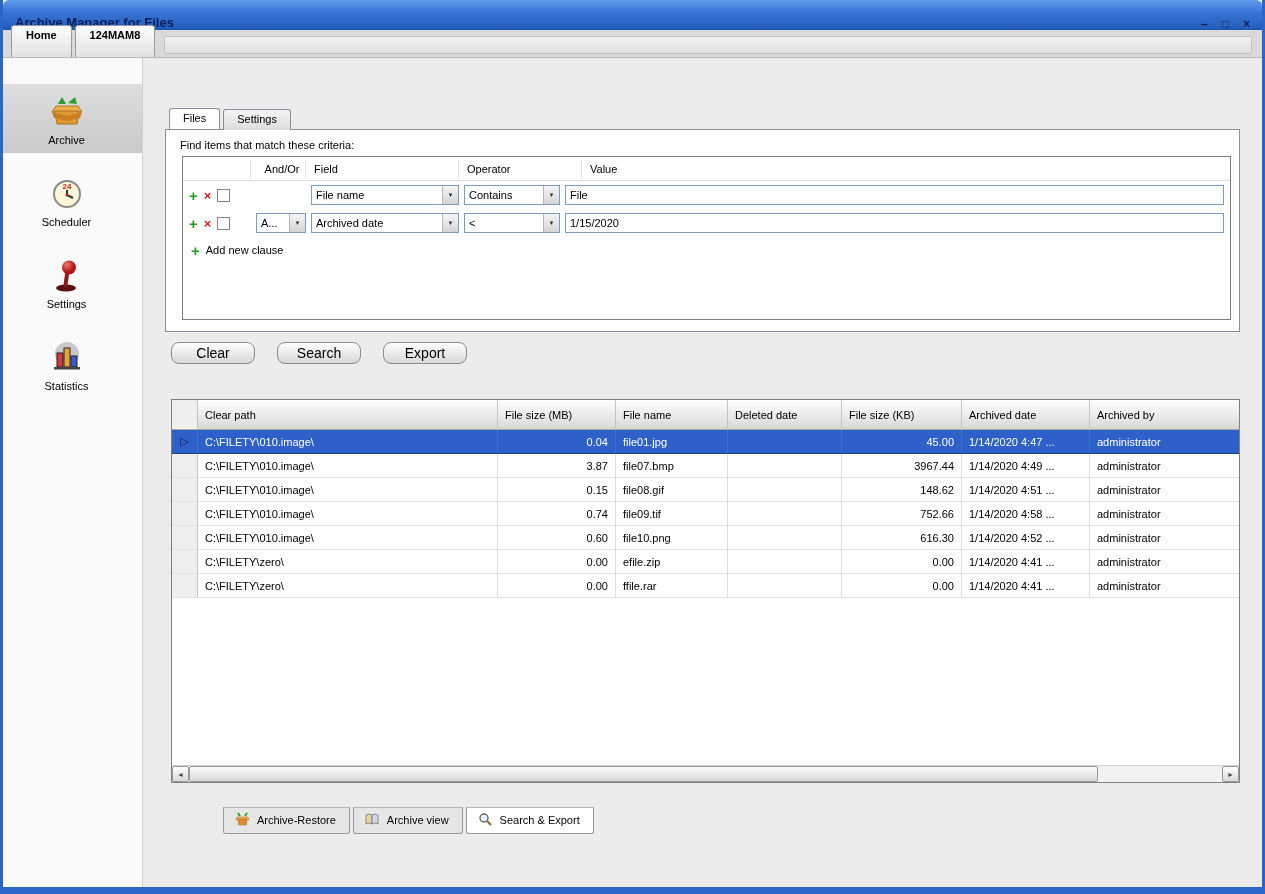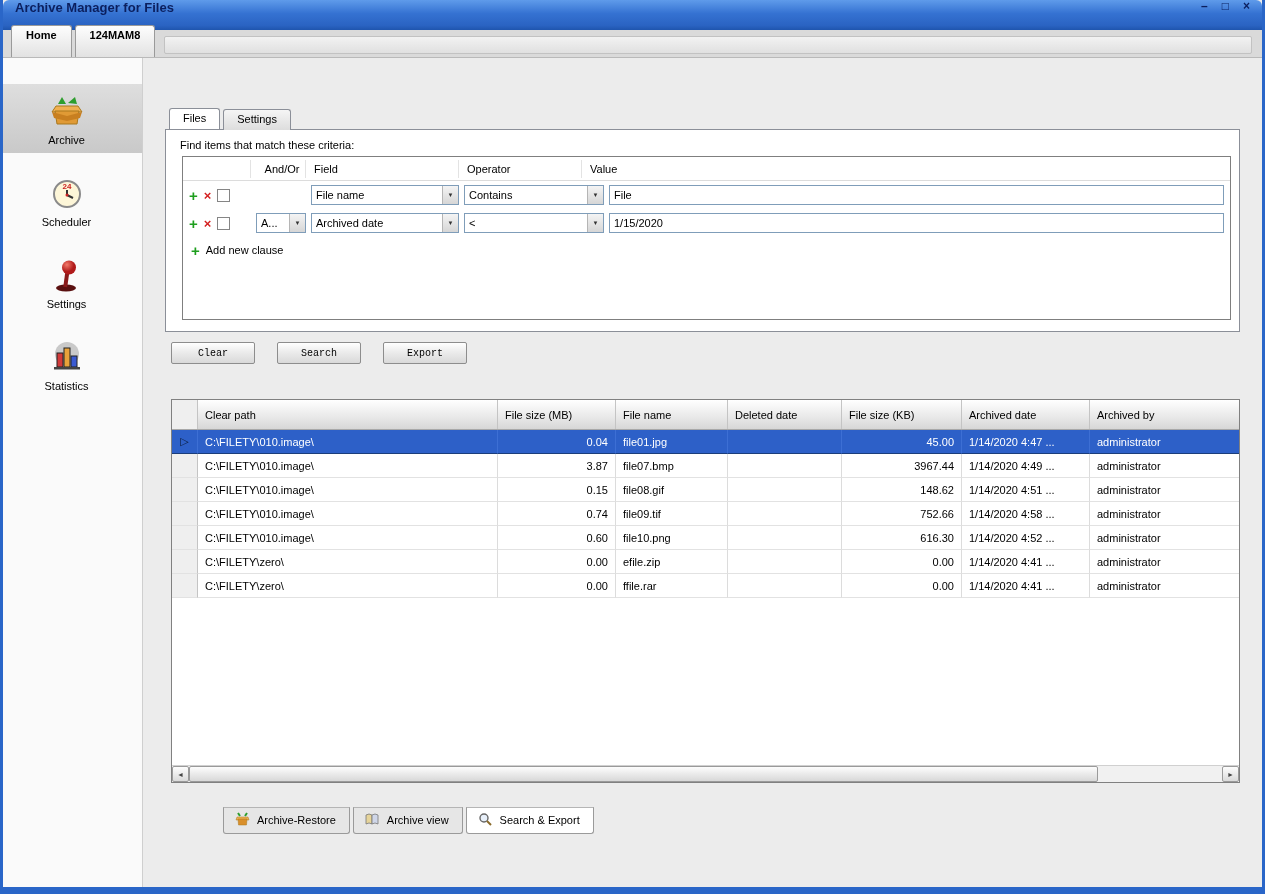--- a/index.html
+++ b/index.html
@@ -15,21 +15,21 @@
     border-bottom: 7px solid #2a66c8;
     background: #ececec;
     overflow: hidden;
   }
 
   
   .titlebar {
     height: 30px;
     background: linear-gradient(to bottom, #5f9bea 0%, #3572d2 45%, #2a63c2 85%, #1f55ae 100%);
     border-radius: 6px 6px 0 0;
-    display: flex; align-items: flex-start;
+    display: flex; align-items: flex-end;
     padding: 0 12px;
   }
   .titlebar .title { font-size: 13px; font-weight: bold; color: #0b1f5e; flex: 1; }
   .win-controls { display: flex; gap: 14px; align-items: center; }
   .win-controls span { color:#0b1f5e; font-weight: bold; font-size: 12px; cursor: default; line-height: 1; }
 
   
   .navstrip {
     height: 28px; background: #dadada;
     border-bottom: 1px solid #b9b9b9;
@@ -110,34 +110,34 @@
   .combo-text { flex: 1; padding: 0 4px; white-space: nowrap; overflow: hidden; }
   .combo-btn {
     width: 16px; height: 18px; flex: none;
     background: linear-gradient(#f4f4f4, #d6d6d6);
     border-left: 1px solid #b5b5b5;
     display: flex; align-items: center; justify-content: center;
     font-size: 6px; color: #333;
   }
   .w-andor { width: 50px; }
   .w-field { width: 148px; }
-  .w-op { width: 140px; justify-content: flex-end; }
+  .w-op { width: 96px; justify-content: flex-end; }
   .value-input {
     flex: 1; height: 20px; border: 1px solid #7f9db9;
     font-family: inherit; font-size: 11px; padding: 0 4px;
   }
   .add-clause { display: flex; align-items: center; gap: 6px; height: 26px; padding-left: 8px; cursor: pointer; }
 
   
   .actions { display: flex; margin: 10px 0 0 6px; gap: 22px; }
   .btn {
     width: 84px; height: 22px;
     background: linear-gradient(#ffffff, #ececec 45%, #d9d9d9);
-    border: 1px solid #8d8d8d; border-radius: 2px;
-    font-family: Liberation Mono, monospace; font-size: 10px; cursor: pointer;
+    border: 1px solid #8d8d8d; border-radius: 8px;
+    font-family: Liberation Sans, sans-serif; font-size: 14px; cursor: pointer;
   }
 
   
   .grid {
     margin: 35px 0 0 6px; height: 384px;
     border: 1px solid #808080; background: #fff;
     display: flex; flex-direction: column;
   }
   .grid-header {
     display: flex; height: 30px; flex: none;

